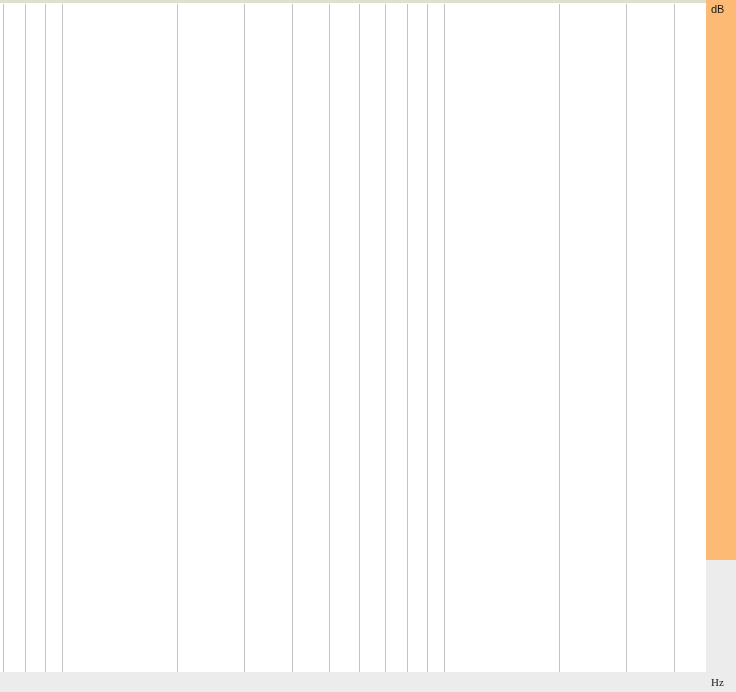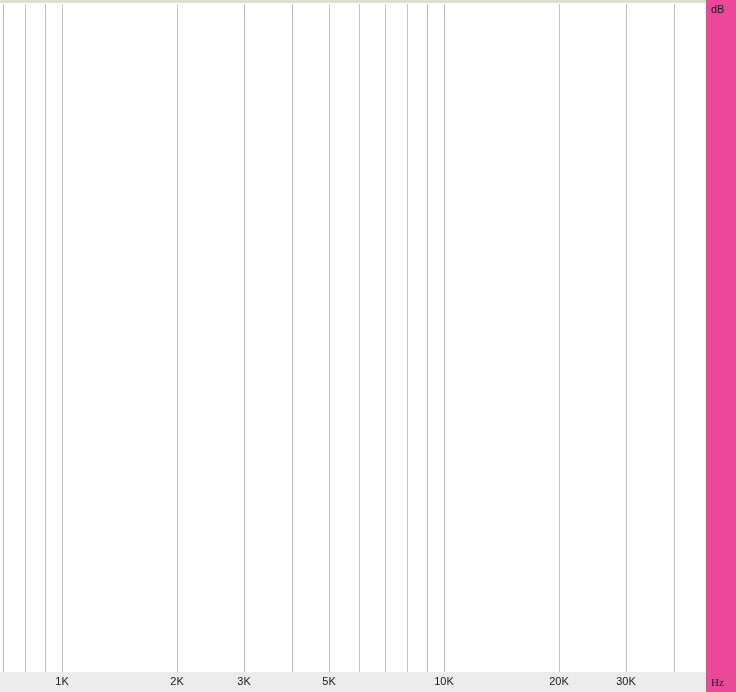--- a/index.html
+++ b/index.html
@@ -15,22 +15,22 @@
   .plot-area{
     position:absolute;left:0;top:4px;width:706px;height:668px;
     background:#ffffff;
   }
   .plot-area svg{display:block;}
   .x-axis-band{
     position:absolute;left:0;top:672px;width:706px;height:20px;
     background:#ececec;
   }
   .y-axis-band{
-    position:absolute;left:706px;top:0;width:30px;height:692px;
-    background:#ec4899;
+    position:absolute;left:706px;top:0;width:30px;height:560px;
+    background:#fdba74;
   }
   .tick-label-x{
     position:absolute;top:4px;font-size:11px;line-height:11px;color:#1a1a1a;
     transform:translateX(-50%);white-space:nowrap;
   }
   .unit-label{
     position:absolute;font-size:11px;line-height:11px;color:#1a1a1a;
     white-space:nowrap;
   }
   .unit-db{left:5px;top:4px;}
@@ -86,27 +86,18 @@
         <line x1="0" y1="-533.5" x2="706" y2="-533.5" stroke="#c3c3c3" stroke-width="1"></line>
         <line x1="0" y1="-556.5" x2="706" y2="-556.5" stroke="#c3c3c3" stroke-width="1"></line>
         <line x1="0" y1="-578.5" x2="706" y2="-578.5" stroke="#c3c3c3" stroke-width="1"></line>
         <line x1="0" y1="-600.5" x2="706" y2="-600.5" stroke="#c3c3c3" stroke-width="1"></line>
         <line x1="0" y1="-622.5" x2="706" y2="-622.5" stroke="#c3c3c3" stroke-width="1"></line>
         <line x1="0" y1="-645.5" x2="706" y2="-645.5" stroke="#c3c3c3" stroke-width="1"></line>
         <polyline points="-0.0,-480.6 2.1,-473.5 4.2,-483.9 6.3,-478.0 8.4,-486.9 10.5,-477.2 12.5,-483.2 14.7,-472.8 16.9,-484.7 19.1,-478.4 21.2,-486.2 23.3,-475.0 25.4,-483.2 27.5,-469.8 29.5,-481.0 31.5,-466.1 33.5,-476.5 35.4,-468.3 37.4,-474.7 39.3,-462.4 40.8,-470.9 42.3,-459.8 43.8,-467.2 45.3,-451.3 46.7,-458.7 47.8,-443.8 48.9,-453.1 50.0,-440.1 51.0,-447.6 52.1,-434.6 53.1,-442.0 54.2,-432.7 55.2,-438.3 56.3,-426.4 57.3,-432.0 58.1,-419.0 58.8,-422.7 59.5,-407.9 60.2,-389.7 60.7,-363.7 61.2,-319.2 61.5,-259.8 61.8,-185.6 62.0,-20.0 62.5,-23.8 62.8,-129.9 63.2,-230.1 63.5,-330.3 64.0,-386.0 64.6,-411.9 65.3,-424.9 65.9,-432.3 66.9,-439.8 67.9,-447.2 69.1,-454.6 70.4,-462.0 71.7,-458.0 72.9,-467.6 74.2,-463.1 75.4,-471.3 76.6,-466.9 78.0,-473.2 79.3,-467.6 80.8,-475.0 82.3,-469.5 83.9,-466.9 85.5,-475.8 87.1,-470.6 88.8,-478.0 90.4,-473.5 92.1,-480.2 93.9,-475.8 95.7,-482.4 97.6,-478.0 99.4,-484.7 101.3,-479.5 103.2,-485.4 105.1,-481.0 107.1,-486.9 109.1,-482.4 111.0,-488.4 113.1,-483.9 115.2,-489.1 117.2,-484.7 119.4,-489.9 121.5,-485.4 123.6,-490.6 125.8,-486.2 127.9,-491.4 130.1,-486.9 132.3,-492.1 134.6,-487.3 136.8,-492.5 139.1,-488.0 141.4,-493.2 143.8,-488.0 146.1,-493.2 148.5,-488.8 150.8,-493.9 153.2,-488.8 155.6,-493.2 157.9,-488.0 160.3,-493.9 162.7,-488.8 165.1,-493.2 167.5,-488.0 170.0,-492.5 172.4,-487.6 174.7,-492.1 176.2,-487.3 176.7,-157.7 177.2,-159.2 177.6,-437.9 178.0,-488.4 179.6,-485.8 182.1,-491.4 184.5,-485.0 187.0,-492.5 189.5,-486.5 191.9,-495.1 194.4,-488.0 196.8,-496.9 199.3,-489.5 201.8,-498.8 204.2,-491.0 206.7,-500.6 209.2,-492.5 211.6,-499.1 214.1,-490.2 216.5,-496.9 219.0,-488.8 221.5,-494.7 223.9,-488.0 226.4,-493.2 228.9,-487.3 231.3,-472.8 233.8,-492.5 236.3,-487.3 238.8,-491.7 241.2,-488.8 243.2,-487.6 243.9,-407.5 244.5,-409.7 245.1,-488.8 247.5,-486.5 250.0,-492.5 252.5,-485.8 255.0,-491.4 257.4,-487.3 259.9,-493.2 262.4,-488.0 264.8,-492.5 267.3,-486.5 269.8,-491.7 272.2,-488.0 274.7,-493.2 277.2,-487.3 279.6,-492.5 282.1,-488.8 284.6,-493.9 287.1,-488.0 289.5,-492.5 291.4,-488.4 291.8,-444.6 292.2,-446.4 292.7,-488.0 295.2,-491.7 297.7,-487.3 300.1,-492.5 302.6,-488.0 305.1,-493.2 307.5,-488.8 310.0,-491.7 312.5,-487.3 315.0,-492.5 317.4,-488.8 319.9,-491.0 322.4,-487.3 324.8,-491.7 326.5,-488.8 328.2,-489.5 328.7,-420.5 329.2,-422.0 329.7,-488.0 331.4,-491.7 333.8,-487.3 336.3,-492.5 338.8,-488.0 341.2,-493.2 343.7,-488.8 344.8,-478.0 346.1,-492.5 348.6,-487.3 351.1,-491.7 353.5,-488.8 356.0,-493.2 358.5,-488.0 360.9,-476.1 363.4,-491.0 365.9,-487.3 368.3,-492.5 370.8,-488.8 373.3,-491.7 375.8,-487.3 378.2,-492.5 380.7,-488.8 383.2,-491.0 384.4,-488.8 384.7,-459.4 385.0,-460.9 385.3,-488.0 387.8,-491.7 390.3,-488.0 392.8,-492.5 395.3,-488.8 397.7,-491.0 400.2,-487.3 402.7,-491.7 405.1,-488.8 406.7,-489.5 406.9,-472.8 407.2,-474.3 407.6,-488.4 410.1,-491.7 412.6,-488.0 415.1,-492.5 417.5,-488.8 420.0,-491.0 422.5,-487.6 424.9,-491.7 426.2,-489.1 426.4,-458.0 426.7,-459.8 427.4,-488.4 429.9,-491.7 432.4,-488.0 434.8,-492.5 437.3,-488.8 439.8,-491.0 442.2,-488.0 443.8,-489.1 444.0,-472.1 444.3,-473.9 445.0,-488.8 447.5,-491.7 449.9,-488.0 452.4,-491.7 454.9,-488.8 457.4,-491.0 459.8,-488.4 461.0,-466.9 461.9,-468.7 462.8,-488.8 465.3,-491.7 467.7,-488.0 469.2,-479.8 470.2,-491.0 472.7,-487.6 475.2,-491.7 477.6,-488.4 480.1,-491.0 482.6,-487.6 485.0,-491.7 487.5,-488.4 490.0,-491.0 492.4,-487.6 494.9,-491.7 497.4,-488.8 499.9,-490.2 502.3,-487.3 504.8,-491.7 507.3,-488.8 509.7,-491.0 512.2,-487.6 514.7,-491.7 517.1,-488.8 519.6,-490.2 522.1,-485.0 524.6,-491.0 527.0,-487.6 529.5,-491.7 532.0,-488.8 534.4,-491.0 536.9,-487.6 539.4,-491.0 541.9,-488.4 544.3,-491.0 546.8,-487.6 549.3,-491.0 551.7,-488.4 554.2,-490.2 556.7,-487.6 559.2,-490.2 561.6,-486.9 564.1,-489.5 566.6,-485.8 569.0,-488.0 571.5,-485.0 574.0,-486.9 576.4,-483.6 578.9,-485.0 581.4,-482.1 583.9,-483.2 586.3,-479.8 588.8,-481.3 591.3,-478.0 593.7,-479.1 596.2,-475.8 598.7,-476.9 601.2,-473.5 603.6,-474.7 606.1,-471.3 608.6,-472.1 611.0,-468.7 613.5,-469.5 616.0,-466.1 618.4,-467.2 620.9,-463.5 623.4,-464.6 625.9,-460.9 628.3,-462.0 630.8,-458.3 633.3,-459.4 635.7,-455.7 638.2,-456.8 640.7,-453.1 643.2,-454.2 645.6,-450.5 648.1,-451.6 650.6,-447.9 653.0,-449.0 655.5,-445.3 658.0,-446.1 660.5,-442.4 662.9,-443.1 665.4,-439.4 667.9,-440.1 670.3,-436.4 672.8,-437.2 675.3,-433.5 677.7,-434.9 680.2,-430.5 682.7,-432.0 685.2,-427.5 687.6,-429.0 690.1,-424.6 692.6,-426.0 695.0,-421.6 697.5,-423.1 700.0,-418.6 702.4,-420.8 703.5,-417.1 704.2,-178.1" fill="none" stroke="#b30000" stroke-width="1.4" stroke-linejoin="miter"></polyline>
       </svg>
   </div>
 
-  <div class="x-axis-band" id="x-axis-band">
-      <div class="tick-label-x" style="left: 62px;">1K</div>
-      <div class="tick-label-x" style="left: 177px;">2K</div>
-      <div class="tick-label-x" style="left: 244px;">3K</div>
-      <div class="tick-label-x" style="left: 329px;">5K</div>
-      <div class="tick-label-x" style="left: 444px;">10K</div>
-      <div class="tick-label-x" style="left: 559px;">20K</div>
-      <div class="tick-label-x" style="left: 626px;">30K</div>
-    </div>
 
   <div class="y-axis-band" id="y-axis-band">
     <div class="unit-label unit-db">dB</div>
     <div class="unit-label unit-hz">Hz</div>
   </div>
 </div>
 
 </body></html>

